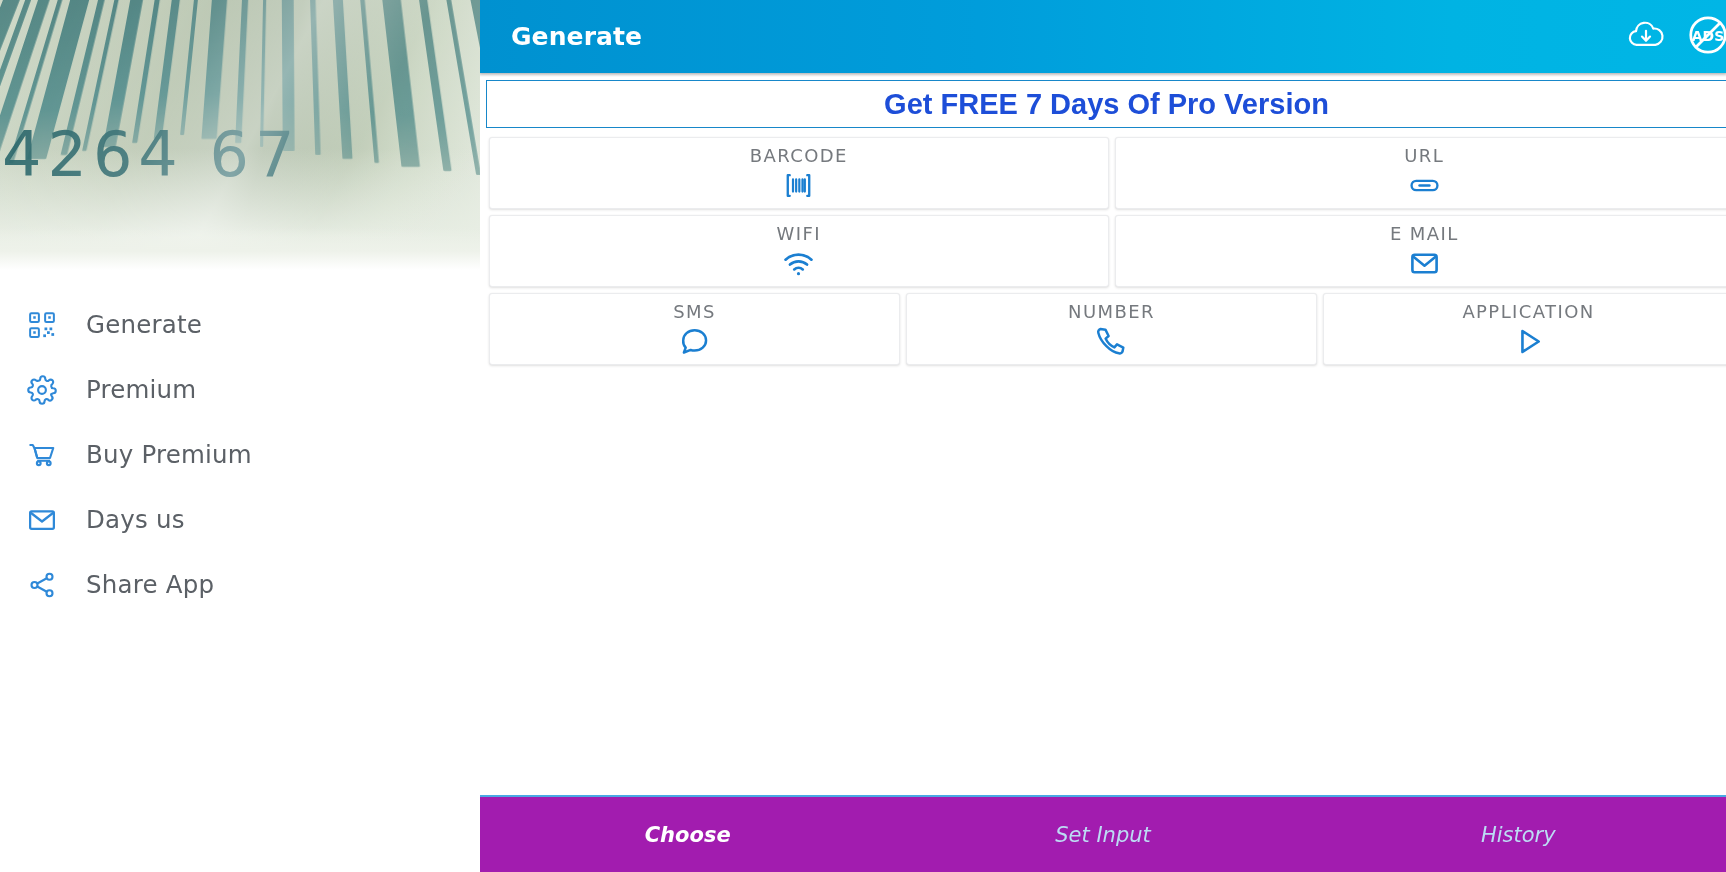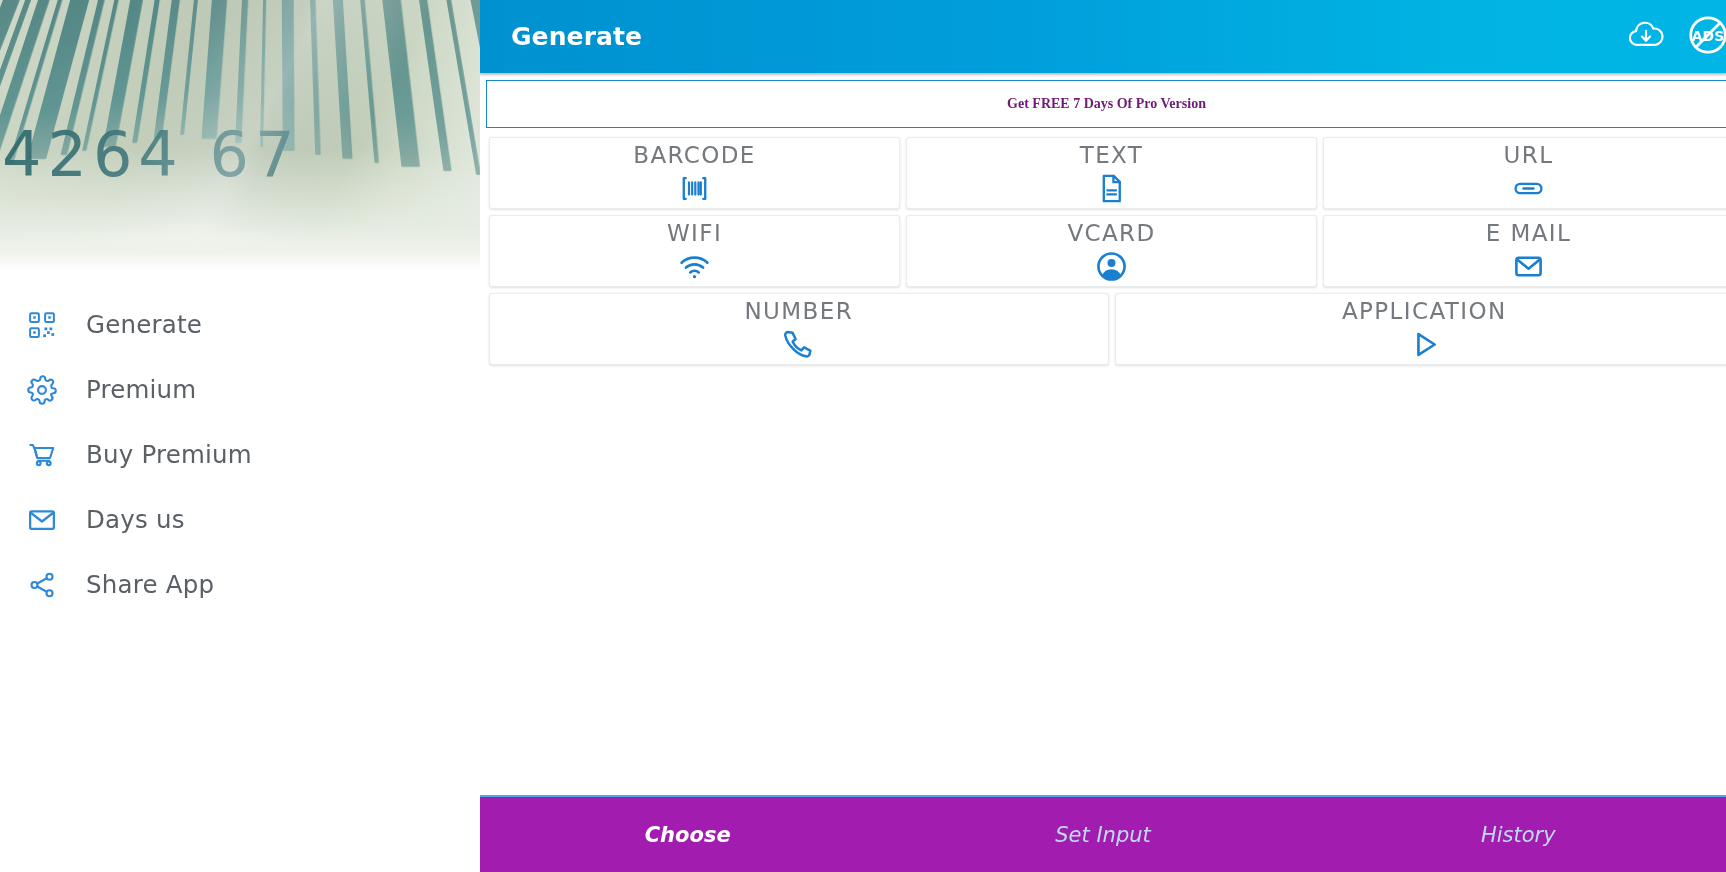--- a/index.html
+++ b/index.html
@@ -135,24 +135,24 @@
     margin:3px 0 0 6px;
     height:48px;
     flex:0 0 48px;
     background:#ffffff;
     border:1.6px solid #1787c9;
     border-right:none;
     display:flex;align-items:center;justify-content:center;
     cursor:pointer;
   }
   .pro-banner span{
-    color:#701a75;
-    font-size:14px;
+    color:#1d4ed8;
+    font-size:29px;
     font-weight:bold;
-    font-family:Liberation Serif, serif;
+    font-family:Liberation Sans, sans-serif;
   }
 
   .grid{
     padding:6px 0 0 6px;
     flex:0 0 auto;
   }
   .grid-row{ display:flex; }
   .tile{
     position:relative;
     flex:1 1 0;
@@ -163,21 +163,21 @@
     border-radius:3px;
     box-shadow:0 1px 2.5px rgba(0,0,0,.12), 0 0 1px rgba(0,0,0,.05);
     display:flex;
     flex-direction:column;
     align-items:center;
     justify-content:center;
     cursor:pointer;
   }
   .tile:last-child{ margin-right:-8px; }
   .tile-label{
-    font-size:23px;
+    font-size:18px;
     color:#75797e;
     font-family:"DejaVu Sans", sans-serif;
     letter-spacing:1.4px;
     margin-bottom:4px;
     text-align:center;
   }
   .tile-ico{
     height:32px;
     display:flex;align-items:center;justify-content:center;
   }
@@ -351,30 +351,20 @@
           <div class="tile">
             <div class="tile-label">BARCODE</div>
             <div class="tile-ico">
               <svg width="33" height="33" viewBox="0 0 24 24" fill="none" stroke="#1b7fd1" stroke-width="1.7" stroke-linecap="round" stroke-linejoin="round">
                 <path d="M5.6 4.5H4.2v15h1.4M18.4 4.5h1.4v15h-1.4"></path>
                 <path d="M8 7.6v8.8M10.3 7.6v8.8M12.6 7.6v8.8M14.9 7.6v8.8M16.6 7.6v8.8" stroke-width="1.6"></path>
               </svg>
             </div>
           </div>
           <div class="tile">
-            <div class="tile-label">TEXT</div>
-            <div class="tile-ico">
-              <svg width="33" height="33" viewBox="0 0 24 24" fill="none" stroke="#1b7fd1" stroke-width="1.7" stroke-linecap="round" stroke-linejoin="round">
-                <path d="M6.4 2.8h7.2l4.4 4.4v14H6.4z"></path>
-                <path d="M13.4 2.9v4.5h4.5"></path>
-                <path d="M8.9 13.3h6.4M8.9 16.3h6.4" stroke-width="1.6"></path>
-              </svg>
-            </div>
-          </div>
-          <div class="tile">
             <div class="tile-label">URL</div>
             <div class="tile-ico">
               <svg width="33" height="33" viewBox="0 0 24 24" fill="none" stroke="#1b7fd1" stroke-width="1.7" stroke-linecap="round" stroke-linejoin="round">
                 <rect x="2.6" y="8.6" width="18.8" height="6.8" rx="3.4"></rect>
                 <path d="M8.4 12h7.2" stroke-width="1.8"></path>
               </svg>
             </div>
           </div>
         </div>
         <div class="grid-row">
@@ -383,40 +373,38 @@
             <div class="tile-ico">
               <svg width="33" height="33" viewBox="0 0 24 24" fill="none" stroke="#1b7fd1" stroke-width="1.7" stroke-linecap="round" stroke-linejoin="round">
                 <path d="M2.6 9.2a14 14 0 0 1 18.8 0" stroke-width="2"></path>
                 <path d="M5.8 12.8a9.3 9.3 0 0 1 12.4 0" stroke-width="2"></path>
                 <path d="M8.9 16.3a4.7 4.7 0 0 1 6.2 0" stroke-width="2"></path>
                 <circle cx="12" cy="19.4" r="1.15" fill="#1b7fd1" stroke="none"></circle>
               </svg>
             </div>
           </div>
           <div class="tile">
-            <div class="tile-label">VCARD</div>
-            <div class="tile-ico">
-              <svg width="33" height="33" viewBox="0 0 24 24" fill="none">
-                <circle cx="12" cy="12" r="9.5" stroke="#1b7fd1" stroke-width="1.9"></circle>
-                <circle cx="12" cy="9.4" r="2.9" fill="#1b7fd1"></circle>
-                <path d="M5.2 18.6a7.3 7.3 0 0 1 13.6 0 9.5 9.5 0 0 1-13.6 0z" fill="#1b7fd1"></path>
-              </svg>
-            </div>
-          </div>
-          <div class="tile">
             <div class="tile-label">E MAIL</div>
             <div class="tile-ico">
               <svg width="33" height="33" viewBox="0 0 24 24" fill="none" stroke="#1b7fd1" stroke-width="1.7" stroke-linecap="round" stroke-linejoin="round">
                 <rect x="3.2" y="5.6" width="17.6" height="12.8" rx="1.6" stroke-width="1.9"></rect>
                 <path d="M4.2 7.2 12 13.6l7.8-6.4" stroke-width="1.9"></path>
               </svg>
             </div>
           </div>
         </div>
         <div class="grid-row">
+          <div class="tile">
+            <div class="tile-label">SMS</div>
+            <div class="tile-ico">
+              <svg width="33" height="33" viewBox="0 0 24 24" fill="none" stroke="#1b7fd1" stroke-width="1.7" stroke-linecap="round" stroke-linejoin="round">
+                <path d="M20.4 11.2c0 4.1-3.7 7.4-8.3 7.4-1 0-2-.16-2.9-.45L4.3 20l1.3-3.5A7 7 0 0 1 3.8 11.2C3.8 7.1 7.5 3.8 12.1 3.8s8.3 3.3 8.3 7.4z" stroke-width="1.8"></path>
+              </svg>
+            </div>
+          </div>
           <div class="tile">
             <div class="tile-label">NUMBER</div>
             <div class="tile-ico">
               <svg width="33" height="33" viewBox="0 0 24 24" fill="none" stroke="#1b7fd1" stroke-width="1.7" stroke-linecap="round" stroke-linejoin="round">
                 <path d="M7.6 3.4 9.9 8l-2.2 1.9a12.6 12.6 0 0 0 6.4 6.4l1.9-2.2 4.6 2.3-.5 2.6c-.3 1.2-1.5 1.9-2.7 1.6C11.5 19.9 4.1 12.5 2.4 5.6 2.1 4.4 2.8 3.2 4 2.9z" stroke-width="1.8"></path>
               </svg>
             </div>
           </div>
           <div class="tile">
             <div class="tile-label">APPLICATION</div>

